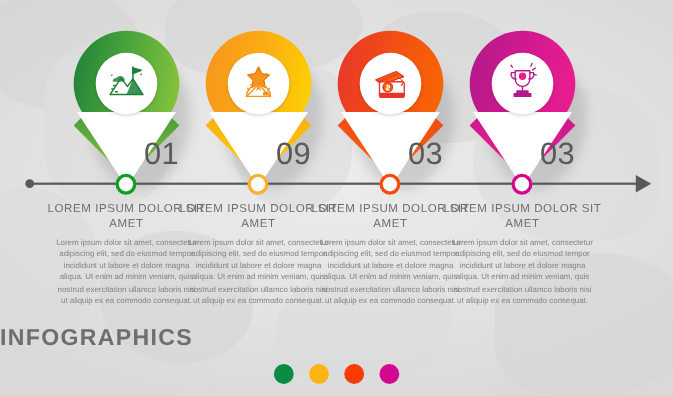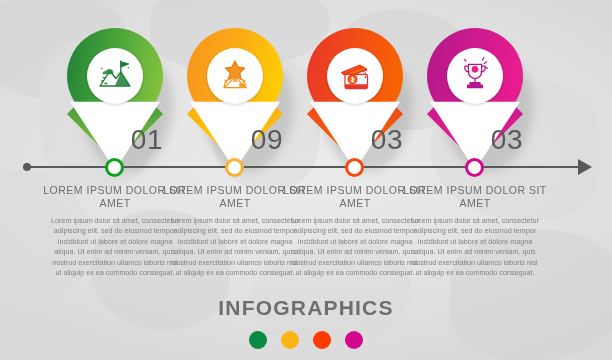--- a/index.html
+++ b/index.html
@@ -55,21 +55,21 @@
     position:absolute;left:14px;top:24px;width:92px;height:120px;border-radius:50% 50% 50% 50%/42% 42% 58% 58%;
     background:rgba(90,90,90,.20);filter:blur(5px);z-index:0;
   }
   .node{position:absolute;top:158px;width:19px;height:19px;border-radius:50%;
     background:#fff;box-sizing:border-box;z-index:8;}
   
   .col{position:absolute;top:184px;width:146px;text-align:center;}
   .col h3{margin:0;font-size:10.5px;font-weight:normal;color:#6d6e71;letter-spacing:.5px;line-height:13px;}
   .col p{margin:6px 0 0 0;font-size:7.2px;color:#808285;line-height:10.4px;padding:0 7px;}
   
-  .ftitle{position:absolute;left:0;top:296px;width:612px;text-align:center;
+  .ftitle{position:absolute;left:0;top:296px;width:612px;
     font-size:21px;font-weight:bold;color:#6d6e71;letter-spacing:1.2px;}
   .dots{position:absolute;left:0;top:331px;width:612px;display:flex;justify-content:center;gap:14px;}
   .dots i{display:block;width:18px;height:18px;border-radius:50%;}
 </style>
 </head>
 <body>
 
 <div id="stage">
 
   <div class="mapwrap">

